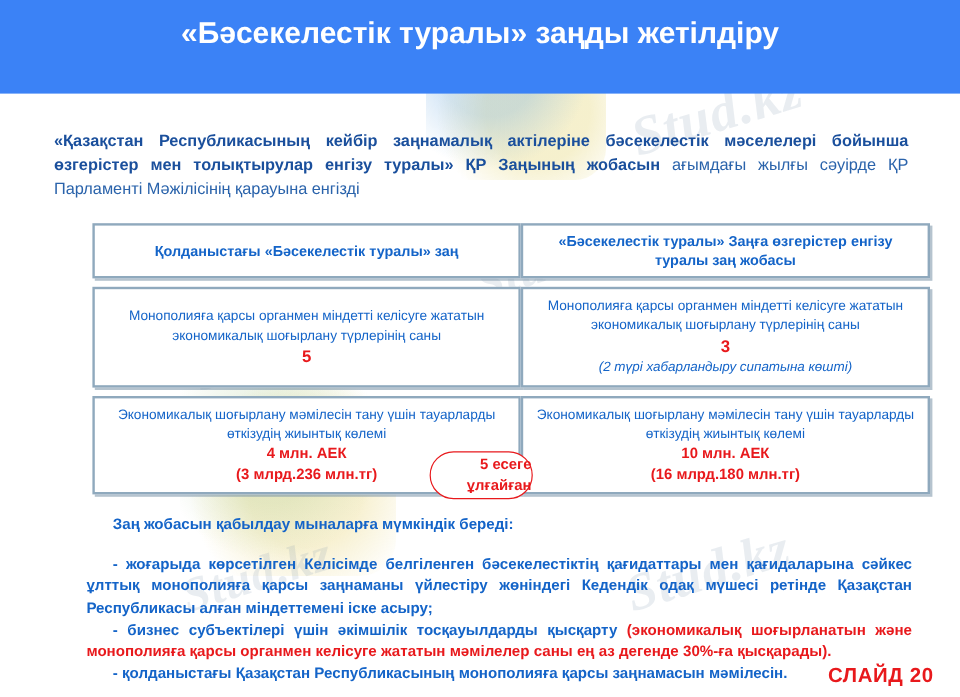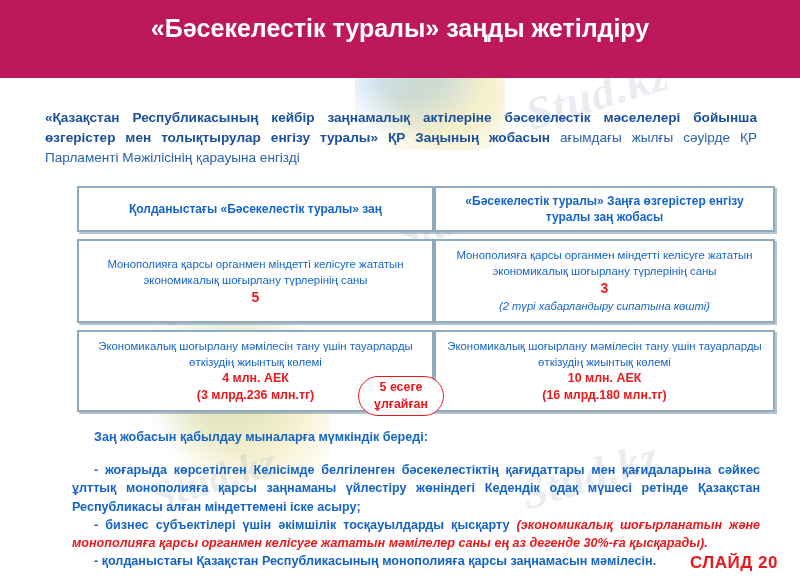--- a/index.html
+++ b/index.html
@@ -62,21 +62,21 @@
     z-index: 1;
     width: 800px;
     height: 581px;
   }
 
   
   .header-band {
     position: absolute;
     left: 0; top: 0;
     width: 800px; height: 78px;
-    background: #be185d;
+    background: #3b82f6;
   }
   .header-title {
     position: absolute;
     left: 0; top: 14px;
     width: 800px;
     text-align: center;
     color: #ffffff;
     font-size: 25px;
     font-weight: bold;
     letter-spacing: 0px;
@@ -159,42 +159,41 @@
     box-sizing: border-box;
     border: 1.6px solid #e8191c;
     border-radius: 20px;
     background: #ffffff;
     color: #e8191c;
     font-weight: bold;
     font-size: 12.4px;
     line-height: 17px;
     display: flex;
     flex-direction: column;
-    align-items: center;
+    align-items: flex-end;
     justify-content: center;
     z-index: 4;
   }
 
   
   .body-text {
     position: absolute;
     left: 72px; top: 428px;
     width: 688px;
     font-size: 12.6px;
     line-height: 18.2px;
     color: #1464c8;
     text-align: justify;
     font-weight: bold;
   }
   .body-text p { margin: 0; }
   .body-text .lead { margin-bottom: 15px; }
   .body-text .indent { text-indent: 22px; }
   .body-text .red-italic {
     color: #e8191c;
-    font-style: italic;
     font-weight: bold;
   }
 
   .slide-number {
     position: absolute;
     right: 22px; bottom: 8px;
     color: #e8191c;
     font-weight: bold;
     font-size: 17px;
     letter-spacing: 0.5px;

